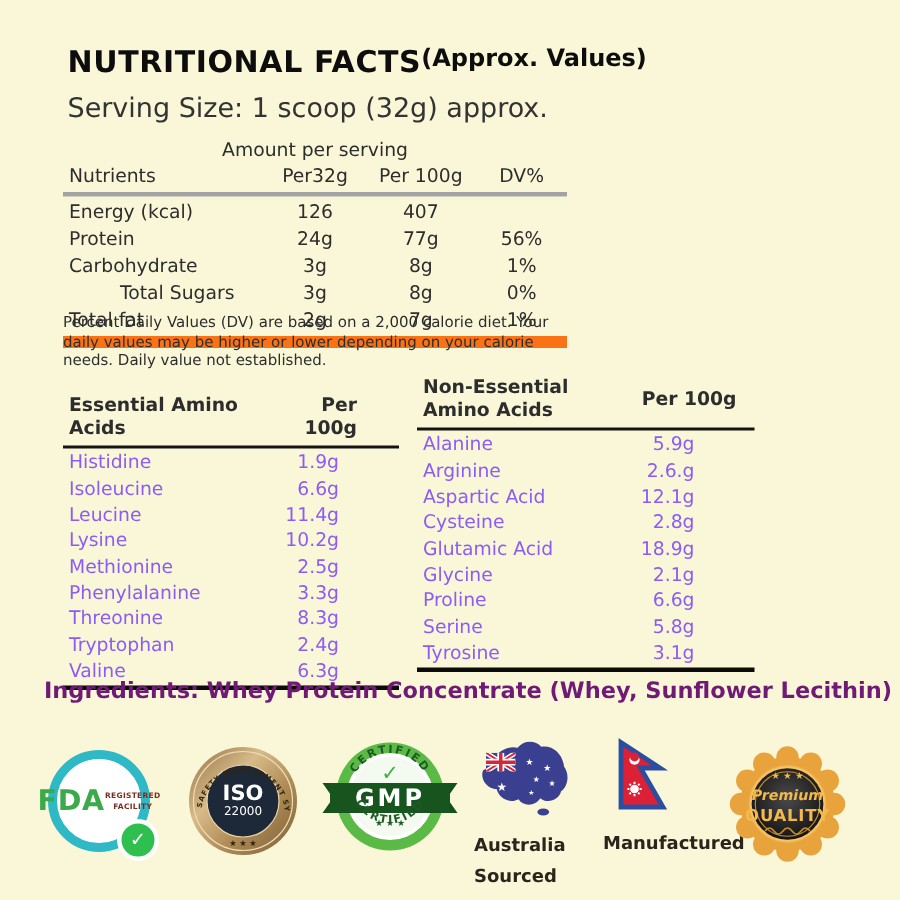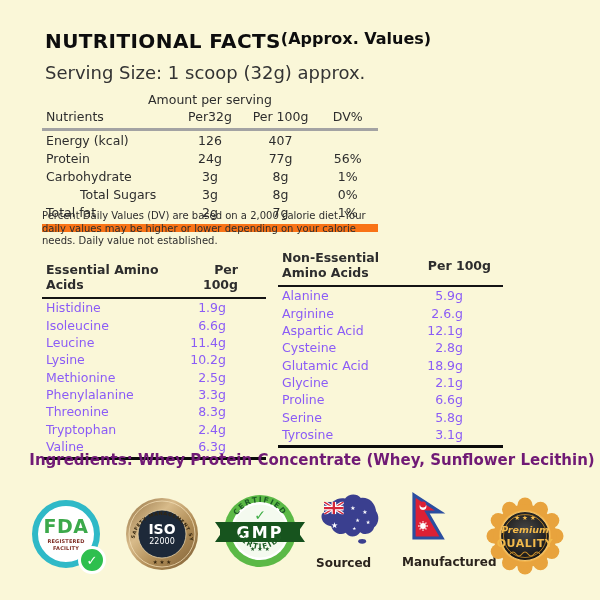--- a/index.html
+++ b/index.html
@@ -46,21 +46,21 @@
     text-align:center; font-size:15px; font-weight:bold; color:#701a75; }
 
   
   .badges { position:absolute; left:0; top:488px; width:600px; height:105px; }
   .badge { position:absolute; }
   svg text { font-family:"DejaVu Sans", sans-serif; }
 
   
   .fda { left:32px; top:12px; width:74px; height:72px; }
   .fda-circle { width:56px; height:56px; border-radius:50%; background:#ffffff;
-    border:6px solid #2FB9C7; display:flex; flex-direction:column; align-items:center;
+    border:6px solid #2FB9C7; display:flex; flex-direction:row; align-items:center;
     justify-content:center; box-sizing:content-box; }
   .fda-word { color:#3CA94B; font-weight:bold; font-size:19px; line-height:1; letter-spacing:0.5px; }
   .fda-sub { font-size:5px; font-weight:bold; color:#7D2C23; text-align:center;
     line-height:1.35; letter-spacing:0.2px; margin-top:2px; }
   .fda-check { position:absolute; right:0; bottom:-2px; width:22px; height:22px; border-radius:50%;
     background:#2EBF4E; border:3px solid #ffffff; color:#fff; font-size:13px; font-weight:bold;
     display:flex; align-items:center; justify-content:center; }
 
   
   .flag-badge { text-align:left; }
@@ -336,20 +336,21 @@
           <path d="M27,18 V37 M12,27.5 H42" stroke="#D5273A" stroke-width="3.5"></path>
         </g>
         <text x="56" y="30" font-size="9" fill="#fff" text-anchor="middle">★</text>
         <text x="74" y="36" font-size="9" fill="#fff" text-anchor="middle">★</text>
         <text x="63" y="48" font-size="8" fill="#fff" text-anchor="middle">★</text>
         <text x="79" y="52" font-size="8" fill="#fff" text-anchor="middle">★</text>
         <text x="58" y="61" font-size="7" fill="#fff" text-anchor="middle">★</text>
         <text x="28" y="57" font-size="12" fill="#fff" text-anchor="middle">★</text>
       </svg>
       <div class="flag-label">
+        <div>Australia</div>
         <div>Sourced</div>
       </div>
     </div>
 
     <div class="badge flag-badge nepal">
       <svg width="38" height="51" viewBox="0 0 38 51">
         <path d="M4,3 L30,20 L17,20 L32,46 L4,46 Z" fill="#DC2035" stroke="#2B4EA0" stroke-width="3.2" stroke-linejoin="miter"></path>
         <g>
           <circle cx="13" cy="14.5" r="3.4" fill="#ffffff"></circle>
           <circle cx="13" cy="12.6" r="3" fill="#DC2035"></circle>

